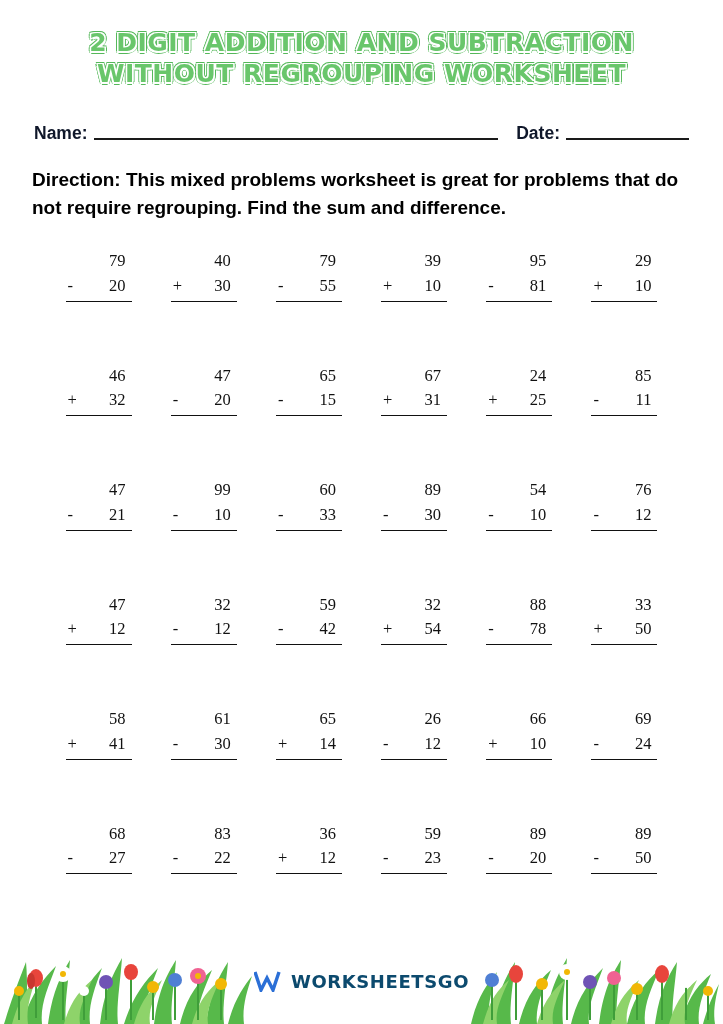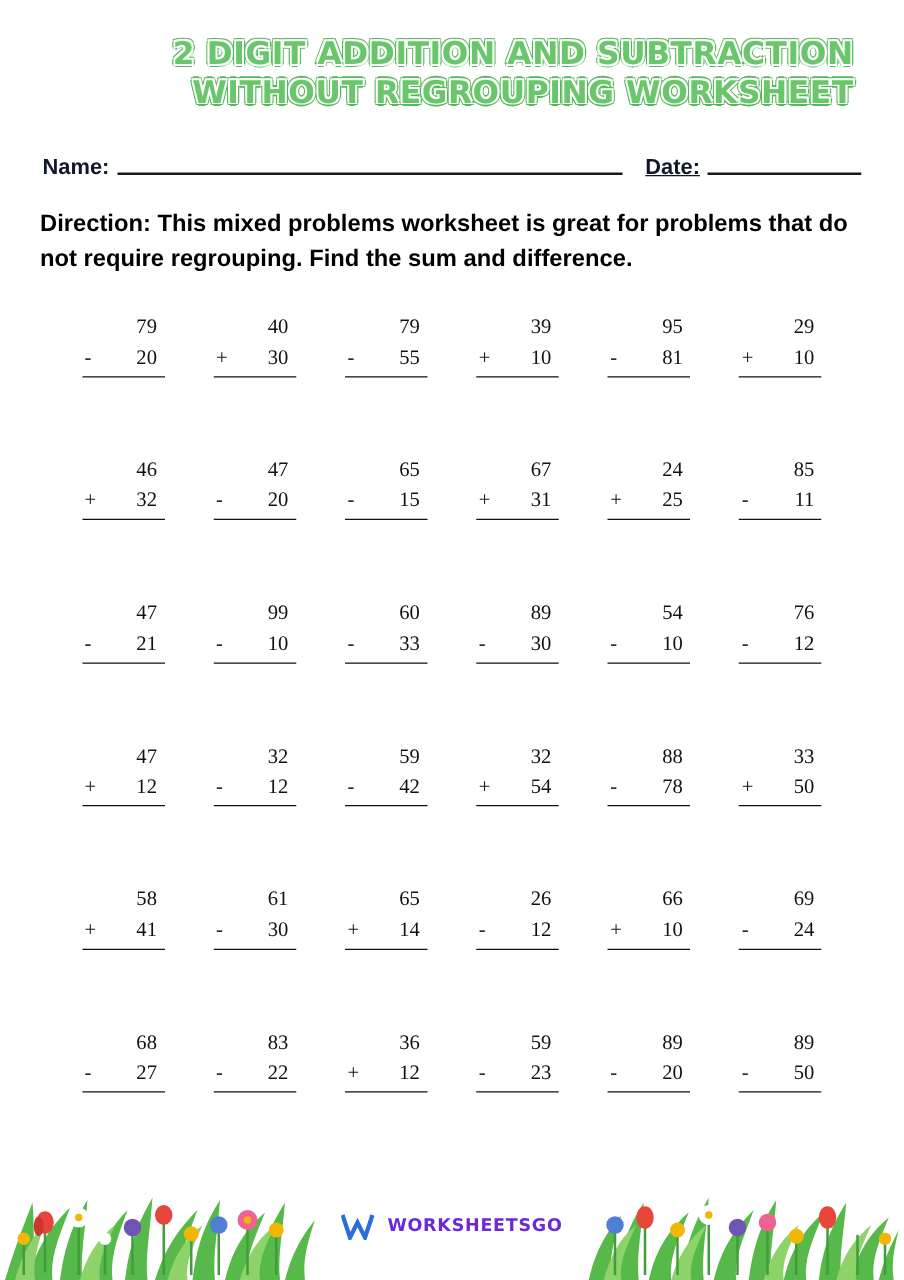--- a/index.html
+++ b/index.html
@@ -42,21 +42,20 @@
       -2.5px 0 0 #55b85a,
        2.5px 0 0 #55b85a,
        0 -2.5px 0 #55b85a,
        0  2.5px 0 #55b85a,
       -2px -2px 0 #55b85a,
        2px -2px 0 #55b85a,
       -2px  2px 0 #55b85a,
        2px  2px 0 #55b85a;
     text-transform: uppercase;
     margin: 0;
-    text-align: right;
   }
 
   
   .namedate {
     margin: 34px 34px 0 34px;
     display: flex;
     align-items: flex-end;
     font-size: 17px;
     font-weight: bold;
     color: #0f172a;
@@ -66,21 +65,21 @@
     font-size: 17.5px;
     white-space: nowrap;
   }
   .nd-rule {
     border-bottom: 2.2px solid #1a1a1a;
     height: 0;
     margin: 0 0 4px 6px;
   }
   .nd-rule.name { flex: 1 1 auto; }
   .nd-rule.date { width: 123px; }
-  .nd-label.date { margin-left: 18px; text-decoration: underline; }
+  .nd-label.date { margin-left: 18px; }
 
   
   .direction {
     margin: 22px 42px 0 32px;
     font-size: 19px;
     font-weight: bold;
     line-height: 1.45;
     color: #000000;
   }
 
@@ -142,23 +141,23 @@
     justify-content: center;
     gap: 9px;
   }
   .brand-mark {
     width: 28px;
     height: 22px;
   }
   .brand-text {
     font-family: "DejaVu Sans", sans-serif;
     font-weight: bold;
-    font-size: 14px;
+    font-size: 18px;
     letter-spacing: 0.6px;
-    color: #6d28d9;
+    color: #0c4a6e;
   }
 </style>
 </head>
 <body>
 
 <div class="page">
 
   <div class="title-wrap">
     <h1 class="title">2 DIGIT ADDITION AND SUBTRACTION WITHOUT REGROUPING WORKSHEET</h1>
   </div>

